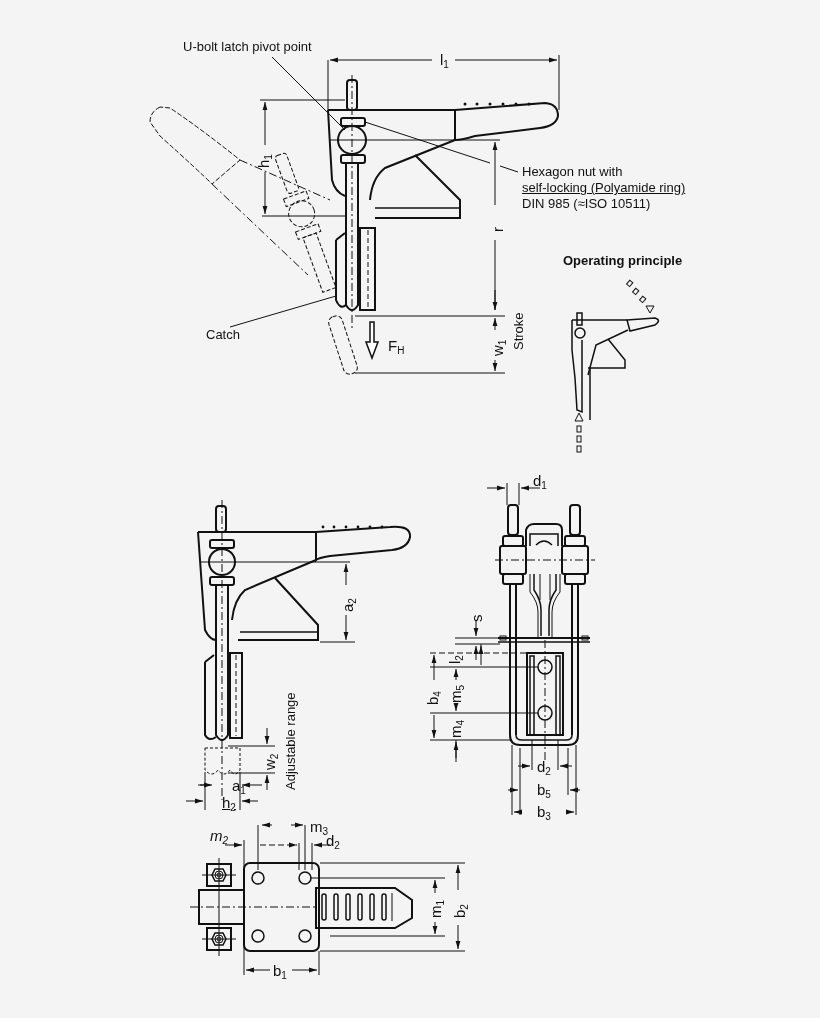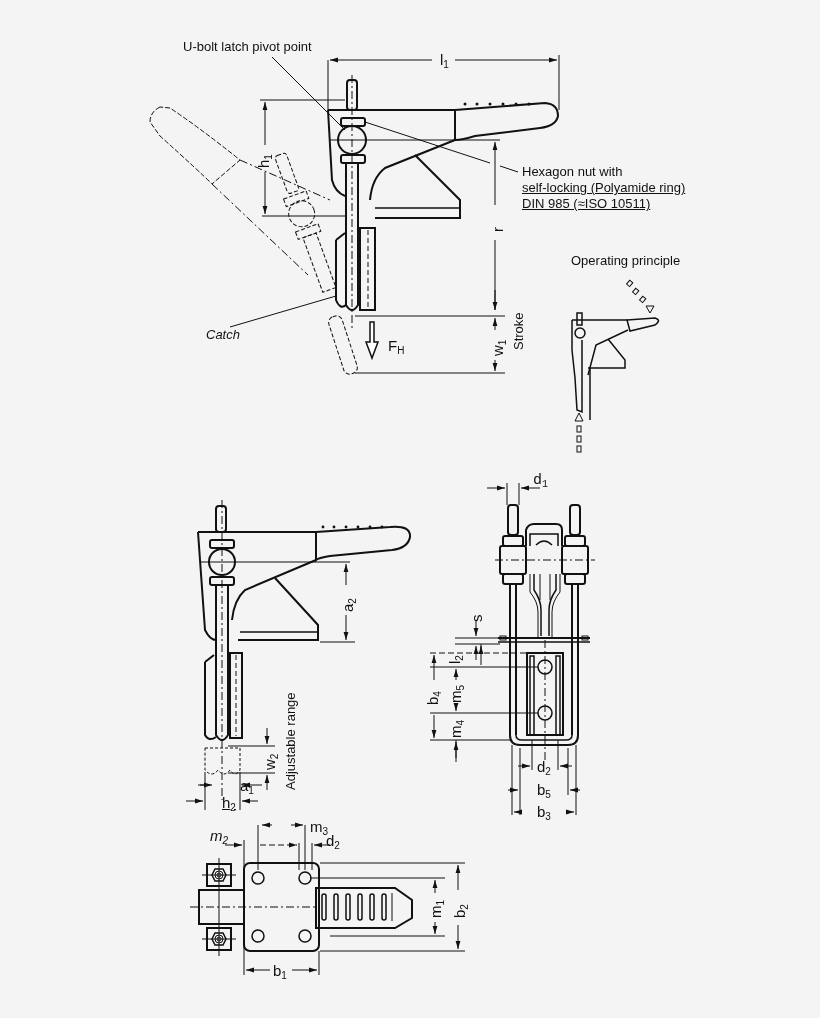--- a/index.html
+++ b/index.html
@@ -3,21 +3,21 @@
   <meta charset="utf-8">
   <style>
     html, body { margin: 0; padding: 0; background: #f4f4f4; }
     body { width: 820px; height: 1018px; position: relative; overflow: hidden;
            font-family: "Liberation Sans", sans-serif; color: #111; }
     svg.drawing { position: absolute; left: 0; top: 0; }
     .lbl { position: absolute; font-size: 13px; line-height: 16px; white-space: nowrap; color: #111; }
     .dim { position: absolute; font-size: 15px; line-height: 16px; white-space: nowrap; color: #111; }
     .dim sub { font-size: 10px; vertical-align: -3px; }
     .rot { transform-origin: left top; transform: rotate(-90deg); }
-    .bold { font-weight: normal; margin-left: 8px; }
+    .bold { font-weight: bold; }
   </style>
 </head>
 <body>
 
 <svg class="drawing" width="820" height="1018" viewBox="0 0 820 1018" xmlns="http://www.w3.org/2000/svg">
   <defs>
     <marker id="arr" viewBox="0 0 10 10" refX="10" refY="5" markerWidth="8" markerHeight="8" orient="auto-start-reverse">
       <path d="M0,2 L10,5 L0,8 z" fill="#111"></path>
     </marker>
   </defs>
@@ -298,37 +298,37 @@
       <line x1="435" y1="922" x2="435" y2="934" marker-end="url(#arr)"></line>
       <line x1="458" y1="865" x2="458" y2="890" marker-start="url(#arr)"></line>
       <line x1="458" y1="925" x2="458" y2="949" marker-end="url(#arr)"></line>
     </g>
   </g>
 </svg>
 
 <div class="lbl" style="left:183px;top:39px;">U-bolt latch pivot point</div>
 <div class="lbl" style="left:522px;top:164px;">Hexagon nut with</div>
 <div class="lbl" style="left:522px;top:180px;text-decoration:underline;">self-locking (Polyamide ring)</div>
-<div class="lbl" style="left:522px;top:196px;text-decoration:underline;">DIN 985 (≈ISO 10511)</div>
-<div class="lbl" style="left:206px;top:327px;font-style:italic;">Catch</div>
+<div class="lbl" style="left:522px;top:196px;">DIN 985 (≈ISO 10511)</div>
+<div class="lbl" style="left:206px;top:327px;">Catch</div>
 <div class="lbl bold" style="left:563px;top:253px;">Operating principle</div>
 <div class="lbl rot" style="left:511px;top:350px;">Stroke</div>
 <div class="lbl rot" style="left:283px;top:790px;">Adjustable range</div>
 
 <div class="dim" style="left:388px;top:338px;"><span>F</span><sub>H</sub></div>
 
 <div class="dim" style="left:440px;top:52px;"><span>l</span><sub>1</sub></div>
 <div class="dim rot" style="left:256px;top:168px;"><span>h</span><sub>1</sub></div>
 <div class="dim rot" style="left:490px;top:232px;"><span>r</span></div>
 <div class="dim rot" style="left:490px;top:356px;"><span>w</span><sub>1</sub></div>
 <div class="dim rot" style="left:340px;top:612px;"><span>a</span><sub>2</sub></div>
 <div class="dim rot" style="left:262px;top:770px;"><span>w</span><sub>2</sub></div>
-<div class="dim" style="left:232px;top:778px;padding-left:8px;"><span>a</span><sub>1</sub></div>
+<div class="dim" style="left:224px;top:778px;padding-left:8px;"><span>a</span><sub>1</sub></div>
 <div class="dim" style="left:222px;top:795px;text-decoration:underline;"><span>h</span><sub>2</sub></div>
-<div class="dim" style="left:533px;top:473px;font-family:Liberation Mono, monospace;"><span>d</span><sub>1</sub></div>
+<div class="dim" style="left:533px;top:473px;"><span>d</span><sub>1</sub></div>
 <div class="dim rot" style="left:469px;top:622px;"><span>s</span></div>
 <div class="dim rot" style="left:447px;top:664px;"><span>l</span><sub>2</sub></div>
 <div class="dim rot" style="left:425px;top:705px;"><span>b</span><sub>4</sub></div>
 <div class="dim rot" style="left:448px;top:703px;"><span>m</span><sub>5</sub></div>
 <div class="dim rot" style="left:448px;top:738px;"><span>m</span><sub>4</sub></div>
 <div class="dim" style="left:537px;top:759px;"><span>d</span><sub>2</sub></div>
 <div class="dim" style="left:537px;top:782px;"><span>b</span><sub>5</sub></div>
 <div class="dim" style="left:537px;top:804px;"><span>b</span><sub>3</sub></div>
 <div class="dim" style="left:210px;top:828px;font-style:italic;"><span>m</span><sub>2</sub></div>
 <div class="dim" style="left:272px;top:819px;margin-left:38px;"><span>m</span><sub>3</sub></div>

